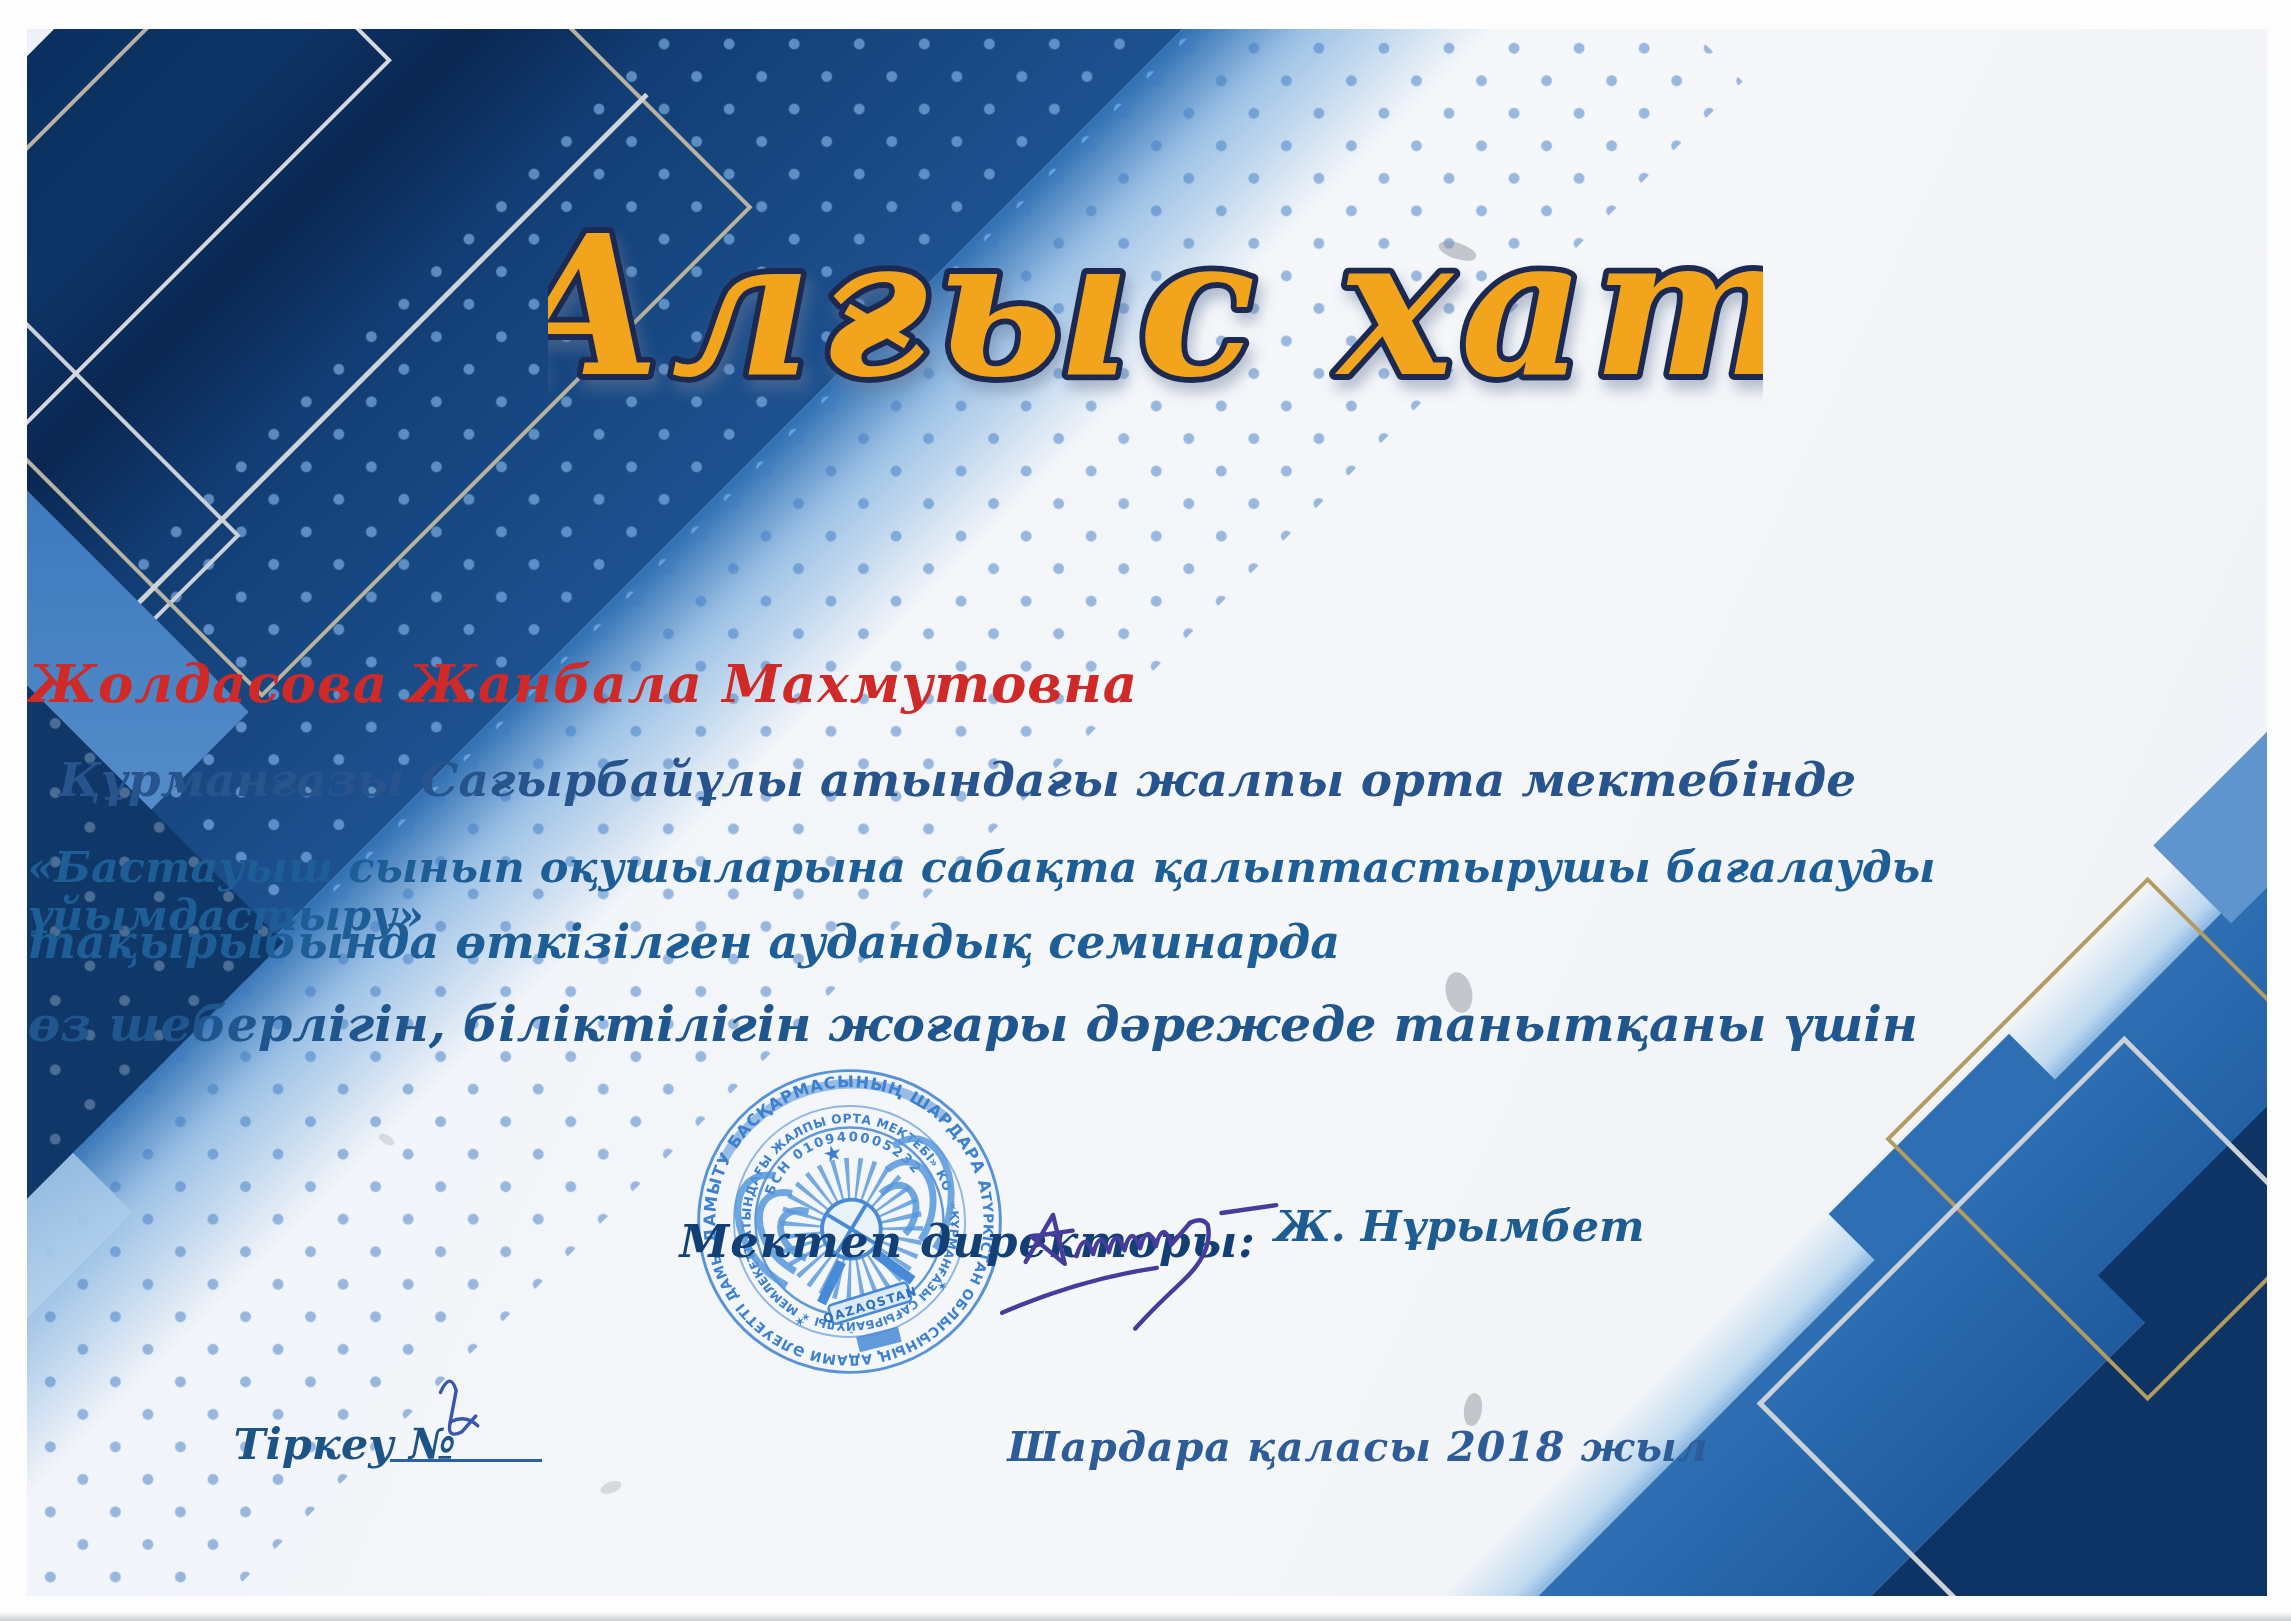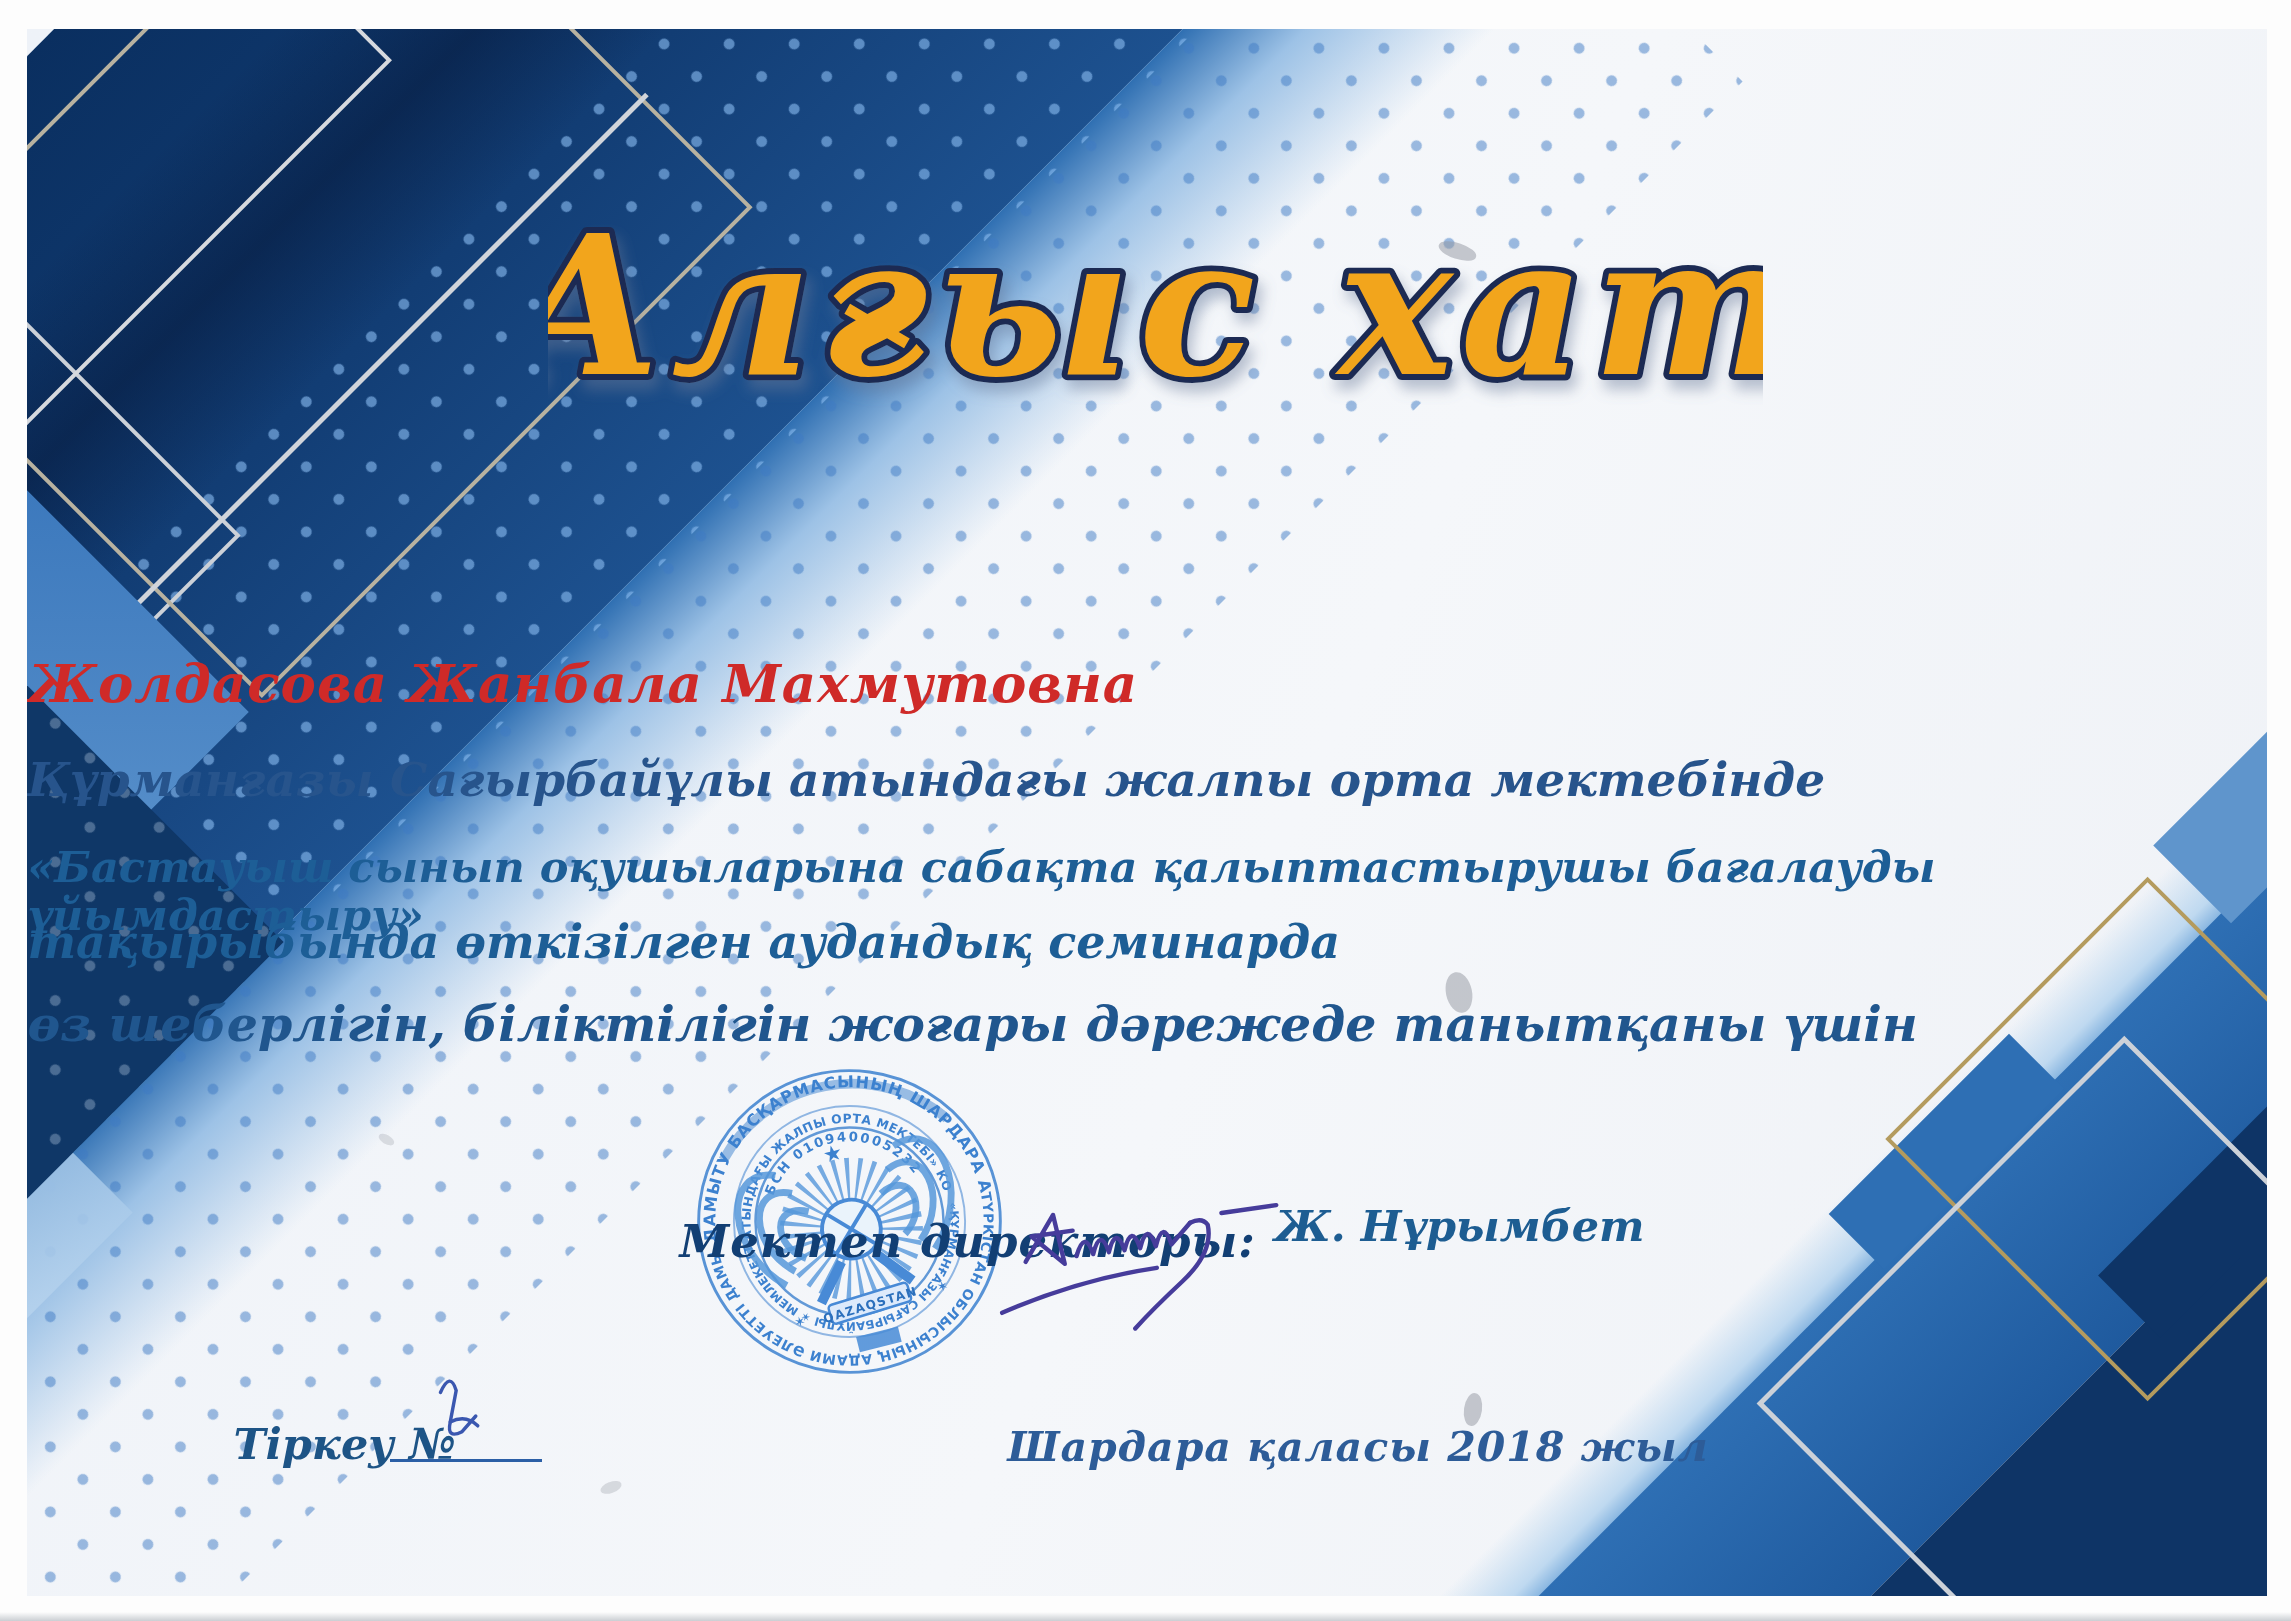--- a/index.html
+++ b/index.html
@@ -40,21 +40,21 @@
   .b-step1{left:1127px;top:970px;width:255px;height:78px;background:#2e6fb4;}
   .b-step2{left:1617px;top:939px;width:216px;height:110px;background:#5f95cc;}
   .b-step3{left:1274px;top:1204px;width:274px;height:88px;background:#0e3466;}
   .bf1{left:1220px;top:957px;width:363px;height:363px;border:4.9px solid #b49b5e;}
   .bf2{left:942px;top:1053px;width:510px;height:510px;border:5.9px solid #ccd1d8;}
   .b-dots{left:196px;top:1264px;width:882px;height:608px;}
   
   .tline{position:absolute;left:0;width:2215px;text-align:left;font-style:italic;font-weight:bold;
          color:#1f5c94;z-index:5;line-height:1.12;}
   .t-name{top:625px;font-size:53px;color:#cf2a28;letter-spacing:1px;}
-  .t-l1{top:725px;font-size:47px;color:#27548c;}
+  .t-l1{top:725px;font-size:47px;color:#27548c;padding-left:31px;}
   .t-l2{top:806px;font-size:43px;color:#1d5e96;margin-top:8px;}
   .t-l3{top:888px;font-size:46px;color:#1d5e96;}
   .t-l4{top:968px;font-size:49px;color:#20568e;}
   .abs{position:absolute;z-index:6;font-style:italic;font-weight:bold;}
   .t-role{left:652px;top:1186px;font-size:45px;color:#123f74;letter-spacing:1px;}
   .t-signer{left:1247px;top:1172px;font-size:43px;color:#1d5d92;}
   .t-reg{left:206px;top:1390px;font-size:43px;color:#1d5486;}
   .reg-line{position:absolute;left:363px;top:1384px;width:152px;height:46px;border-bottom:3.9px solid #2b5fa6;z-index:5;}
   .t-place{left:980px;top:1394px;font-size:41px;color:#2d5c98;letter-spacing:1px;}
   .title-svg{position:absolute;left:521px;top:98px;z-index:5;}

